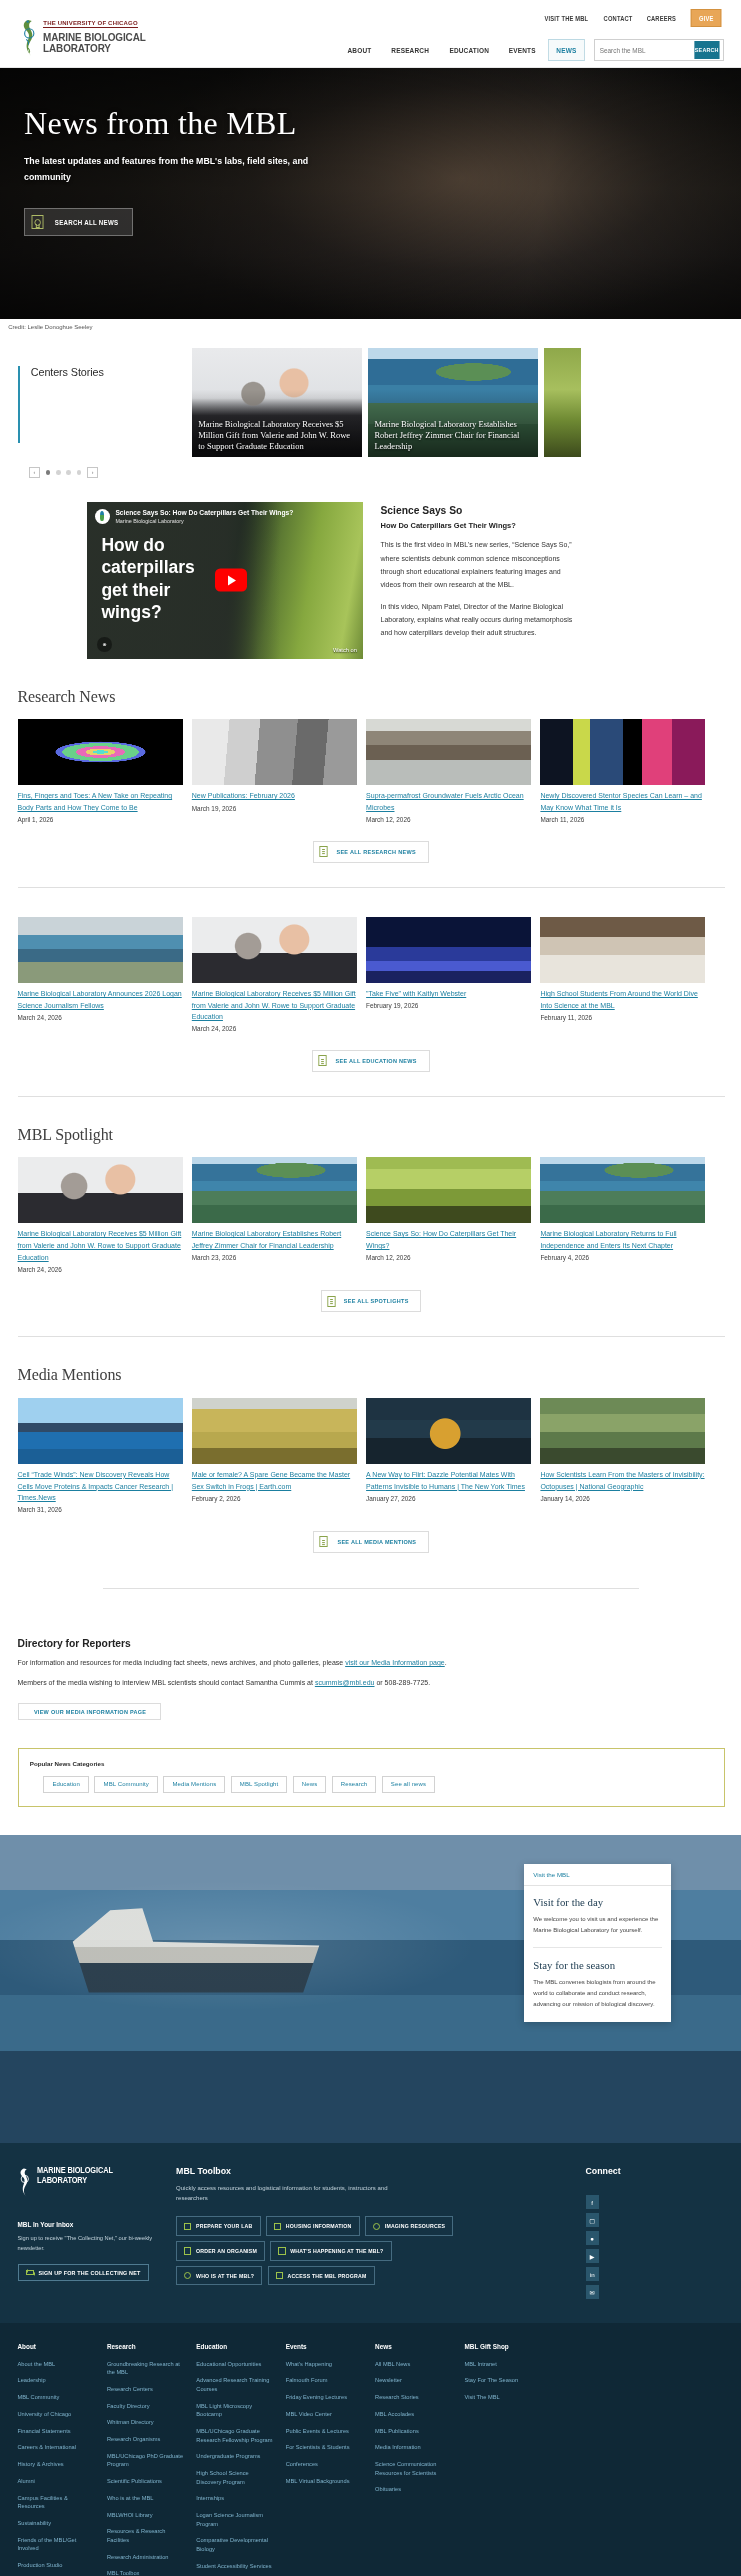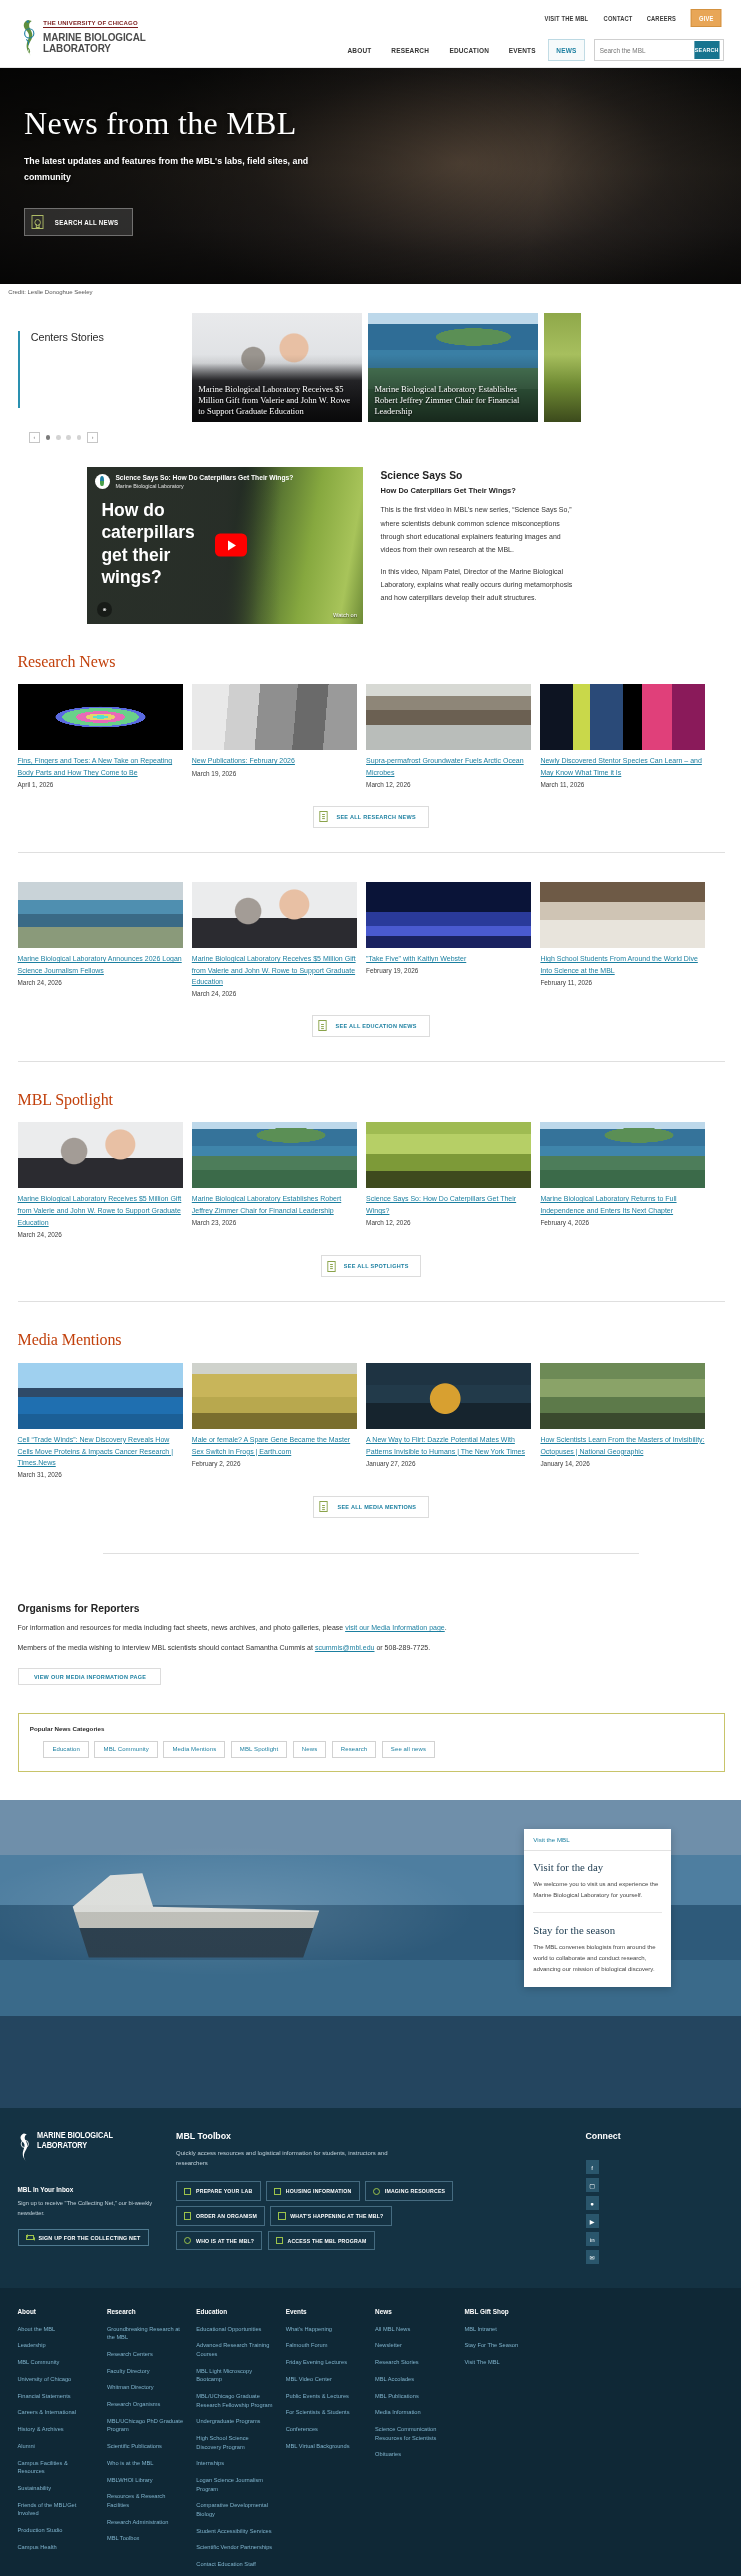--- a/index.html
+++ b/index.html
@@ -70,21 +70,21 @@
     padding: 0 5.2px; font-family: "Liberation Sans", sans-serif; background: transparent;
   }
   .search-submit {
     width: 32px; height: 17.5px; margin-right: 2.1px; background: #17748f; color: #fff;
     border: 0; font-size: 6px; font-weight: 700; letter-spacing: 0.2px;
     cursor: pointer; font-family: "Liberation Sans", sans-serif; transform: scaleX(.9);
   }
 
   
   .hero {
-    height: 216px; position: relative; overflow: hidden;
+    height: 251px; position: relative; overflow: hidden;
     background:
       radial-gradient(ellipse 464px 206px at 62% 44%, rgba(150,120,95,.50) 0%, rgba(80,66,58,.25) 45%, rgba(0,0,0,0) 72%),
       linear-gradient(180deg, #10100f 0%, #1d1b17 22%, #2e2a24 48%, #262321 74%, #121110 100%);
   }
   .hero::after {
     content: ""; position: absolute; inset: 0;
     background: linear-gradient(100deg, rgba(0,0,0,.72) 0%, rgba(0,0,0,.45) 38%, rgba(0,0,0,.15) 72%, rgba(0,0,0,.5) 100%);
   }
   .hero-inner { position: relative; z-index: 3; padding: 37px 0 0 24px; }
   .hero h1 {
@@ -215,21 +215,21 @@
   .sci-col { width: 196px; padding-top: 3.1px; }
   .sci-col h2 { font-size: 10.3px; font-weight: 700; color: #232323; }
   .sci-col h4 { font-size: 7.5px; font-weight: 700; color: #232323; margin-top: 4.6px; }
   .sci-col p { font-size: 7px; color: #333; line-height: 1.88; margin-top: 8.8px; }
 
   
   .section { padding: 0 17.5px; margin-top: 29px; }
   .section-rule { border-top: 0.5px solid #dfdfdf; margin: 0 17.5px; }
   .sec-title {
     font-family: "Liberation Serif","DejaVu Serif", serif;
-    font-size: 16px; font-weight: 400; color: #c2410c; letter-spacing: -0.1px;
+    font-size: 16px; font-weight: 400; color: #404040; letter-spacing: -0.1px;
     margin-bottom: 13.4px;
   }
   .cards4 { display: flex; gap: 9.3px; }
   .ncard { width: 165px; }
   .ncard .thumb { width: 100%; height: 66px; position: relative; overflow: hidden; }
   .ncard h3 {
     font-size: 7px; font-weight: 400; line-height: 1.66; margin-top: 5.2px;
   }
   .ncard h3 a { color: #1b7fa0; text-decoration: underline; }
   .ncard .date { font-size: 6.4px; color: #3b3b3b; margin-top: 2.6px; }
@@ -613,21 +613,21 @@
     <div class="see-all-wrap">
       <div class="see-all">
         <span class="doc"></span>
         <span>SEE ALL MEDIA MENTIONS</span>
       </div>
     </div>
   </div>
   <div class="section-rule" style="margin: 35px 103px 0"></div>
 
   <div class="reporters">
-    <h2>Organisms for Reporters</h2>
+    <h2>Directory for Reporters</h2>
     <p>
       <span>For information and resources for media including fact sheets, news archives, and photo galleries, please </span><a href="#">visit our Media Information page</a><span>.</span>
     </p>
     <p>
       <span>Members of the media wishing to interview MBL scientists should contact Samantha Cummis at </span><a href="#">scummis@mbl.edu</a><span> or 508-289-7725.</span>
     </p>
     <div class="media-btn">
       <span class="doc"></span>
       <span style="font-size:6px;font-weight:700;color:#1b7fa0;letter-spacing:0.3px;transform:scaleX(.92);display:inline-block">VIEW OUR MEDIA INFORMATION PAGE</span>
     </div>

